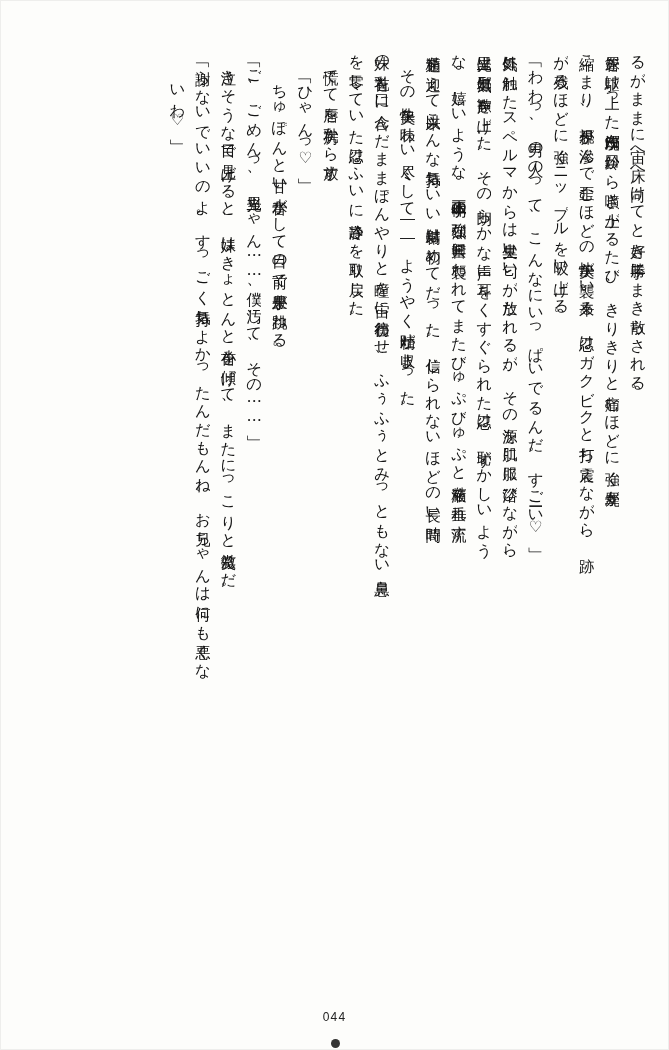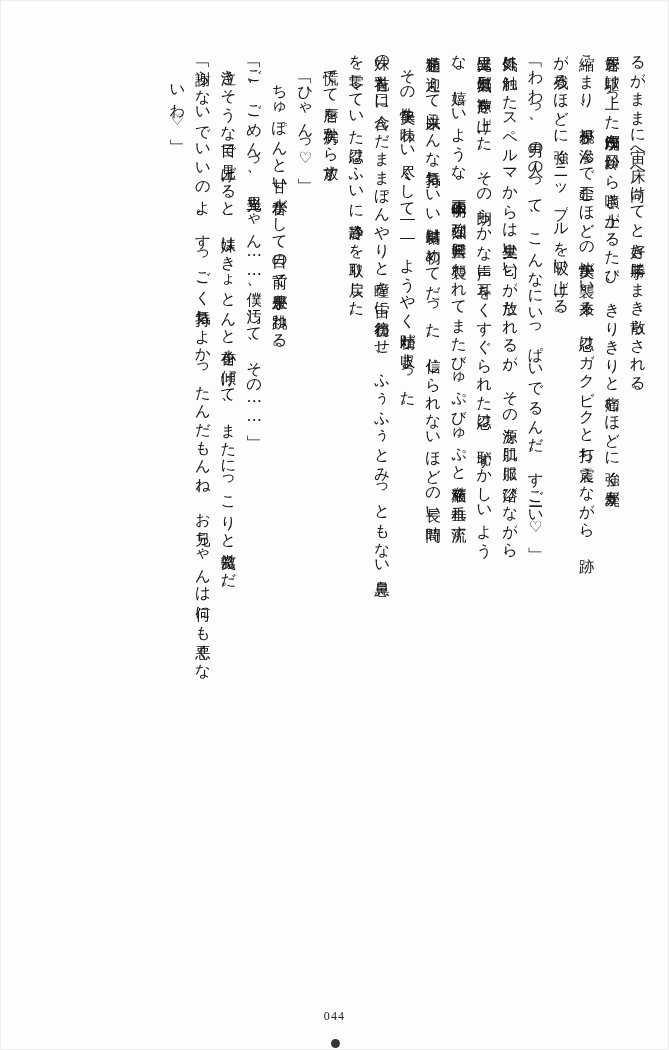--- a/index.html
+++ b/index.html
@@ -62,21 +62,21 @@
 
   #page-number {
     position: absolute;
     left: 0;
     right: 0;
     bottom: 26px;
     text-align: center;
     font-size: 12px;
     letter-spacing: 1.2px;
     color: #222;
-    font-family: Liberation Serif, serif;
+    font-family: Liberation Sans, sans-serif;
   }
   #bottom-mark {
     position: absolute;
     left: 50%;
     bottom: 2px;
     width: 9px;
     height: 9px;
     margin-left: -4px;
     border-radius: 50%;
     background: #111;

